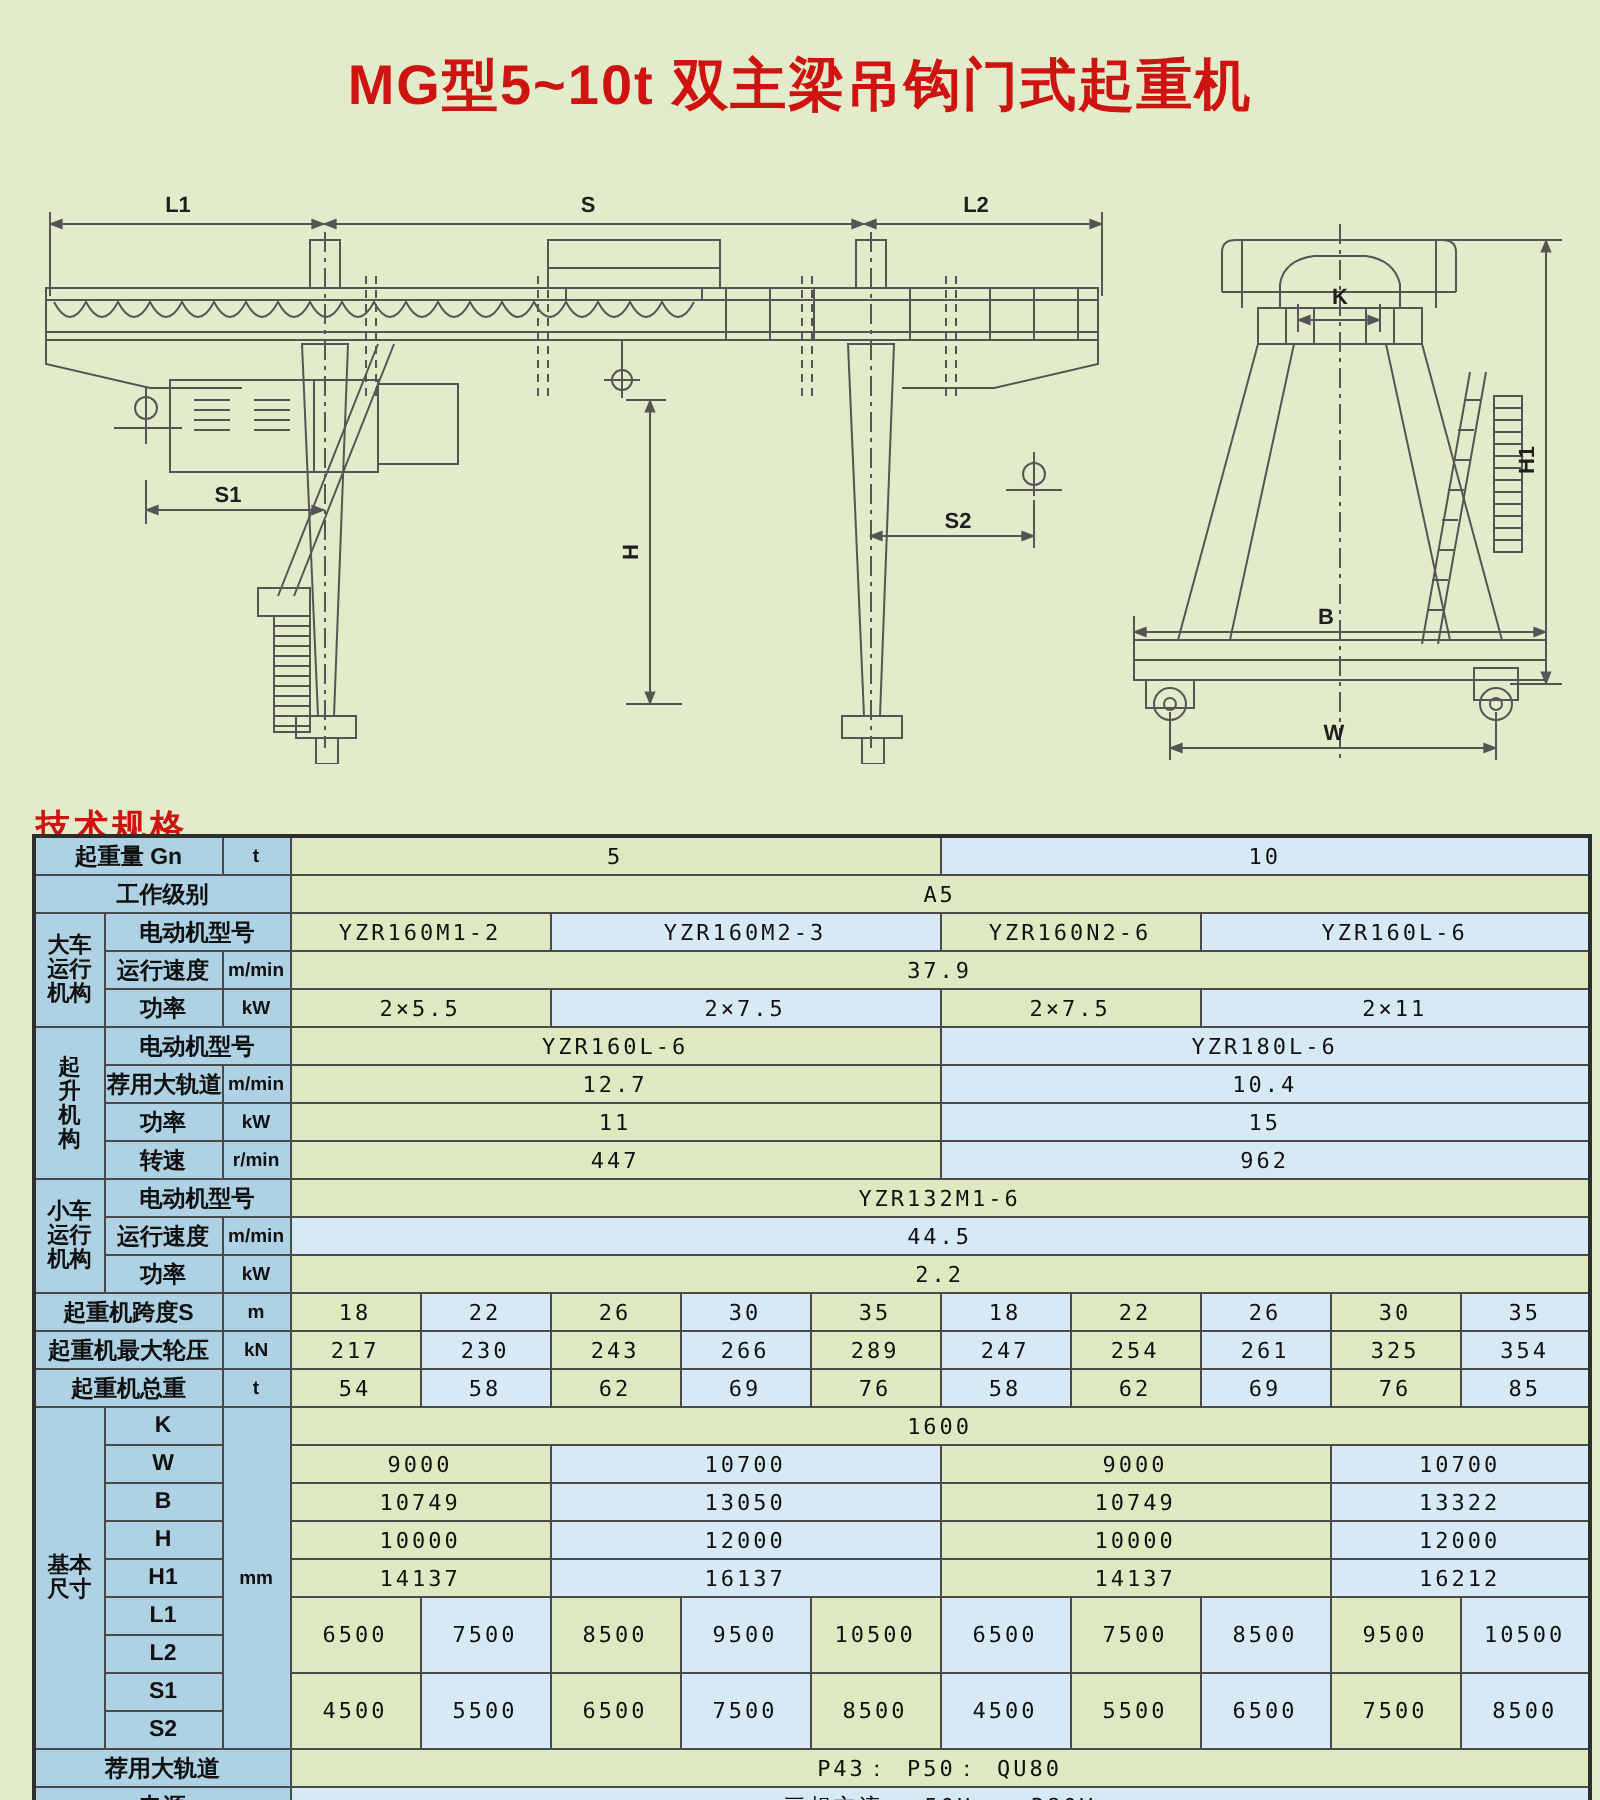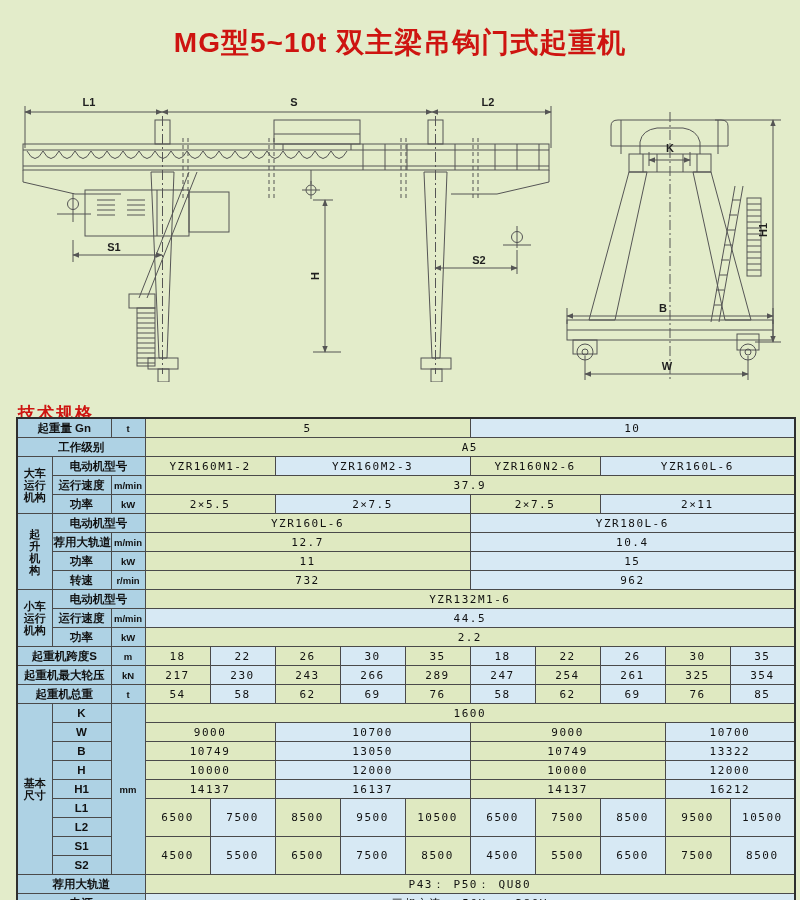--- a/index.html
+++ b/index.html
@@ -252,21 +252,21 @@
       </tr>
       <tr>
         <td class="lead">功率</td>
         <td class="lead unit">kW</td>
         <td class="data cg" colspan="5">11</td>
         <td class="data cb" colspan="5">15</td>
       </tr>
       <tr>
         <td class="lead">转速</td>
         <td class="lead unit">r/min</td>
-        <td class="data cg" colspan="5">732</td>
+        <td class="data cg" colspan="5">447</td>
         <td class="data cb" colspan="5">962</td>
       </tr>
       <tr>
         <td class="lead vert" rowspan="3">小车
 运行
 机构</td>
         <td class="lead" colspan="2">电动机型号</td>
         <td class="data cg" colspan="10">YZR132M1-6</td>
       </tr>
       <tr>

